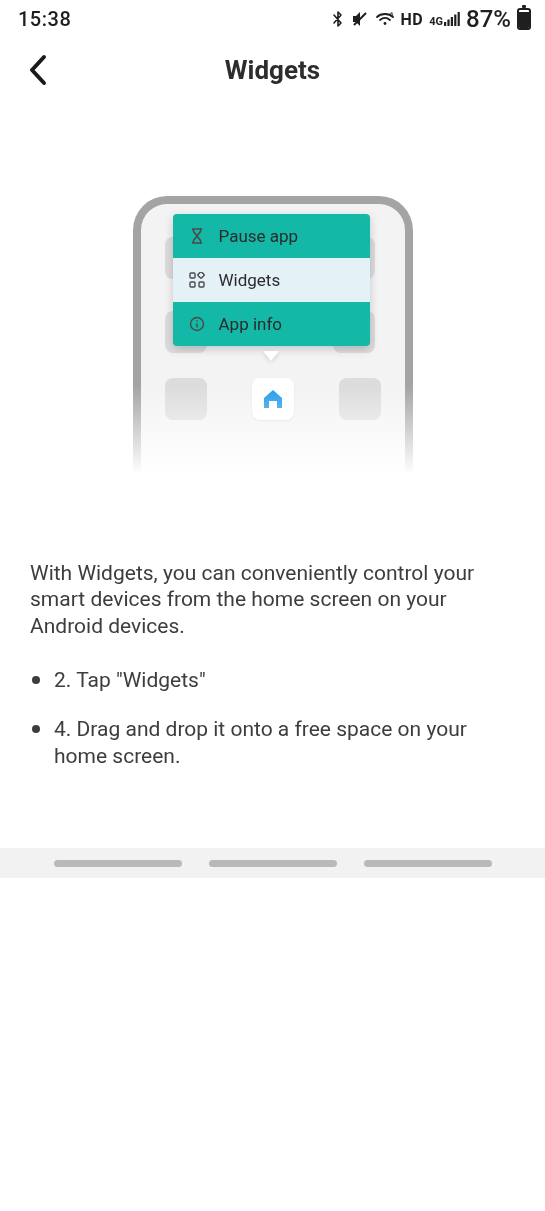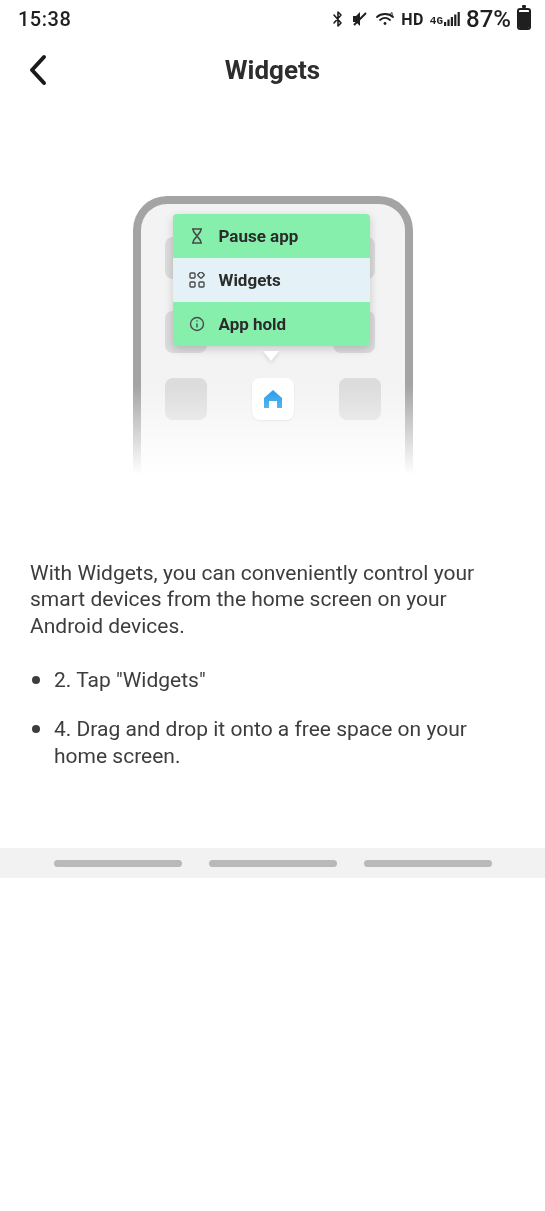--- a/index.html
+++ b/index.html
@@ -20,21 +20,21 @@
     .app-bar { height: 72px; display: flex; align-items: center; justify-content: center; position: relative; }
     .back { position: absolute; left: 18px; top: 16px; width: 40px; height: 40px; display: flex; align-items: center; justify-content: center; }
     .title { font-size: 26px; font-weight: 700; color: #2d2d2d; }
     
     .illus-wrap { display: flex; justify-content: center; padding-top: 90px; }
     .phone { width: 280px; height: 298px; position: relative; }
     .phone-frame { position: absolute; inset: 0; border: 8px solid #a4a4a4; border-bottom: none; border-radius: 34px 34px 0 0; background: #f3f3f3; overflow: hidden; }
     .icon-grid { position: absolute; top: 33px; left: 24px; right: 24px; display: grid; grid-template-columns: repeat(3, 1fr); gap: 24px 36px; }
     .home-square { width: 42px; height: 42px; background: #dcdcdc; border-radius: 8px; }
     .row2 { margin-top: 8px; }
-    .popup { position: absolute; top: 18px; left: 40px; width: 197px; background: #86efac; border-radius: 4px; box-shadow: 0 3px 10px rgba(0,0,0,0.18); overflow: hidden; font-weight: bold; }
+    .popup { position: absolute; top: 18px; left: 40px; width: 197px; background: #14b8a6; border-radius: 4px; box-shadow: 0 3px 10px rgba(0,0,0,0.18); overflow: hidden; }
     .popup-item { display: flex; align-items: center; gap: 14px; padding: 12px 16px; font-size: 17px; color: #2b2b2b; }
     .popup-item.sel { background: #e4f2f7; }
     .app-icon-row { position: absolute; bottom: 74px; left: 24px; right: 24px; display: flex; justify-content: space-between; }
     .app-icon-row .home-square { width: 42px; height: 42px; }
     .tapo-app { width: 42px; height: 42px; background: #fff; border-radius: 8px; display: flex; align-items: center; justify-content: center; box-shadow: 0 1px 2px rgba(0,0,0,0.1); }
     .fade { position: absolute; left: -2px; right: -2px; bottom: -2px; height: 110px; background: linear-gradient(to bottom, rgba(255,255,255,0) 0%, rgba(255,255,255,1) 80%); pointer-events: none; }
     .pointer { position: absolute; top: 155px; left: 130px; width: 0; height: 0; border-left: 8px solid transparent; border-right: 8px solid transparent; border-top: 10px solid #fff; filter: drop-shadow(0 2px 2px rgba(0,0,0,0.12)); }
     
     .content { padding: 66px 30px 0 30px; color: #3d3d3d; }
     .content h2 { font-size: 25px; font-weight: 700; color: #333; margin-bottom: 30px; }
@@ -67,21 +67,21 @@
       </span>
       <span class="ico">
         <svg width="20" height="16" viewBox="0 0 20 16" stroke="#1f1f1f" stroke-width="1.8" fill="none" stroke-linecap="round">
             <path d="M2 6 C6 2 14 2 18 6"></path>
             <path d="M5 9 C8 6.5 12 6.5 15 9"></path>
             <circle cx="10" cy="12.5" r="1.4" fill="#1f1f1f" stroke="none"></circle>
             <text x="15" y="5" font-size="6" fill="#1f1f1f" stroke="none">6</text>
           </svg>
       </span>
       <span class="hd">HD</span>
-      <span style="display:flex;align-items:flex-end;gap:1px;font-family:Liberation Mono, monospace;">
+      <span style="display:flex;align-items:flex-end;gap:1px;">
         <span class="fourg">4G</span>
         <span class="ico">
           <svg width="16" height="14" viewBox="0 0 16 14" fill="#1f1f1f">
               <rect x="0" y="10" width="2.2" height="4"></rect>
               <rect x="3.4" y="7.5" width="2.2" height="6.5"></rect>
               <rect x="6.8" y="5" width="2.2" height="9"></rect>
               <rect x="10.2" y="2.5" width="2.2" height="11.5"></rect>
               <rect x="13.6" y="0" width="2.2" height="14"></rect>
             </svg>
         </span>
@@ -138,21 +138,21 @@
               <rect x="9.5" y="0.5" width="5" height="5" rx="1" transform="rotate(45 12 3)"></rect>
             </svg>
           <span>Widgets</span>
         </div>
         <div class="popup-item">
           <svg width="16" height="16" viewBox="0 0 16 16" stroke="#4a4a4a" stroke-width="1.4" fill="none">
               <circle cx="8" cy="8" r="6.5"></circle>
               <circle cx="8" cy="5" r="0.8" fill="#4a4a4a" stroke="none"></circle>
               <line x1="8" y1="7.5" x2="8" y2="11.5"></line>
             </svg>
-          <span>App hold</span>
+          <span>App info</span>
         </div>
       </div>
       <div class="pointer"></div>
       <div class="fade"></div>
     </div>
   </div>
 
   <div class="content">
     <p class="lead">With Widgets, you can conveniently control your smart devices from the home screen on your Android devices.</p>
     <ul class="steps">

